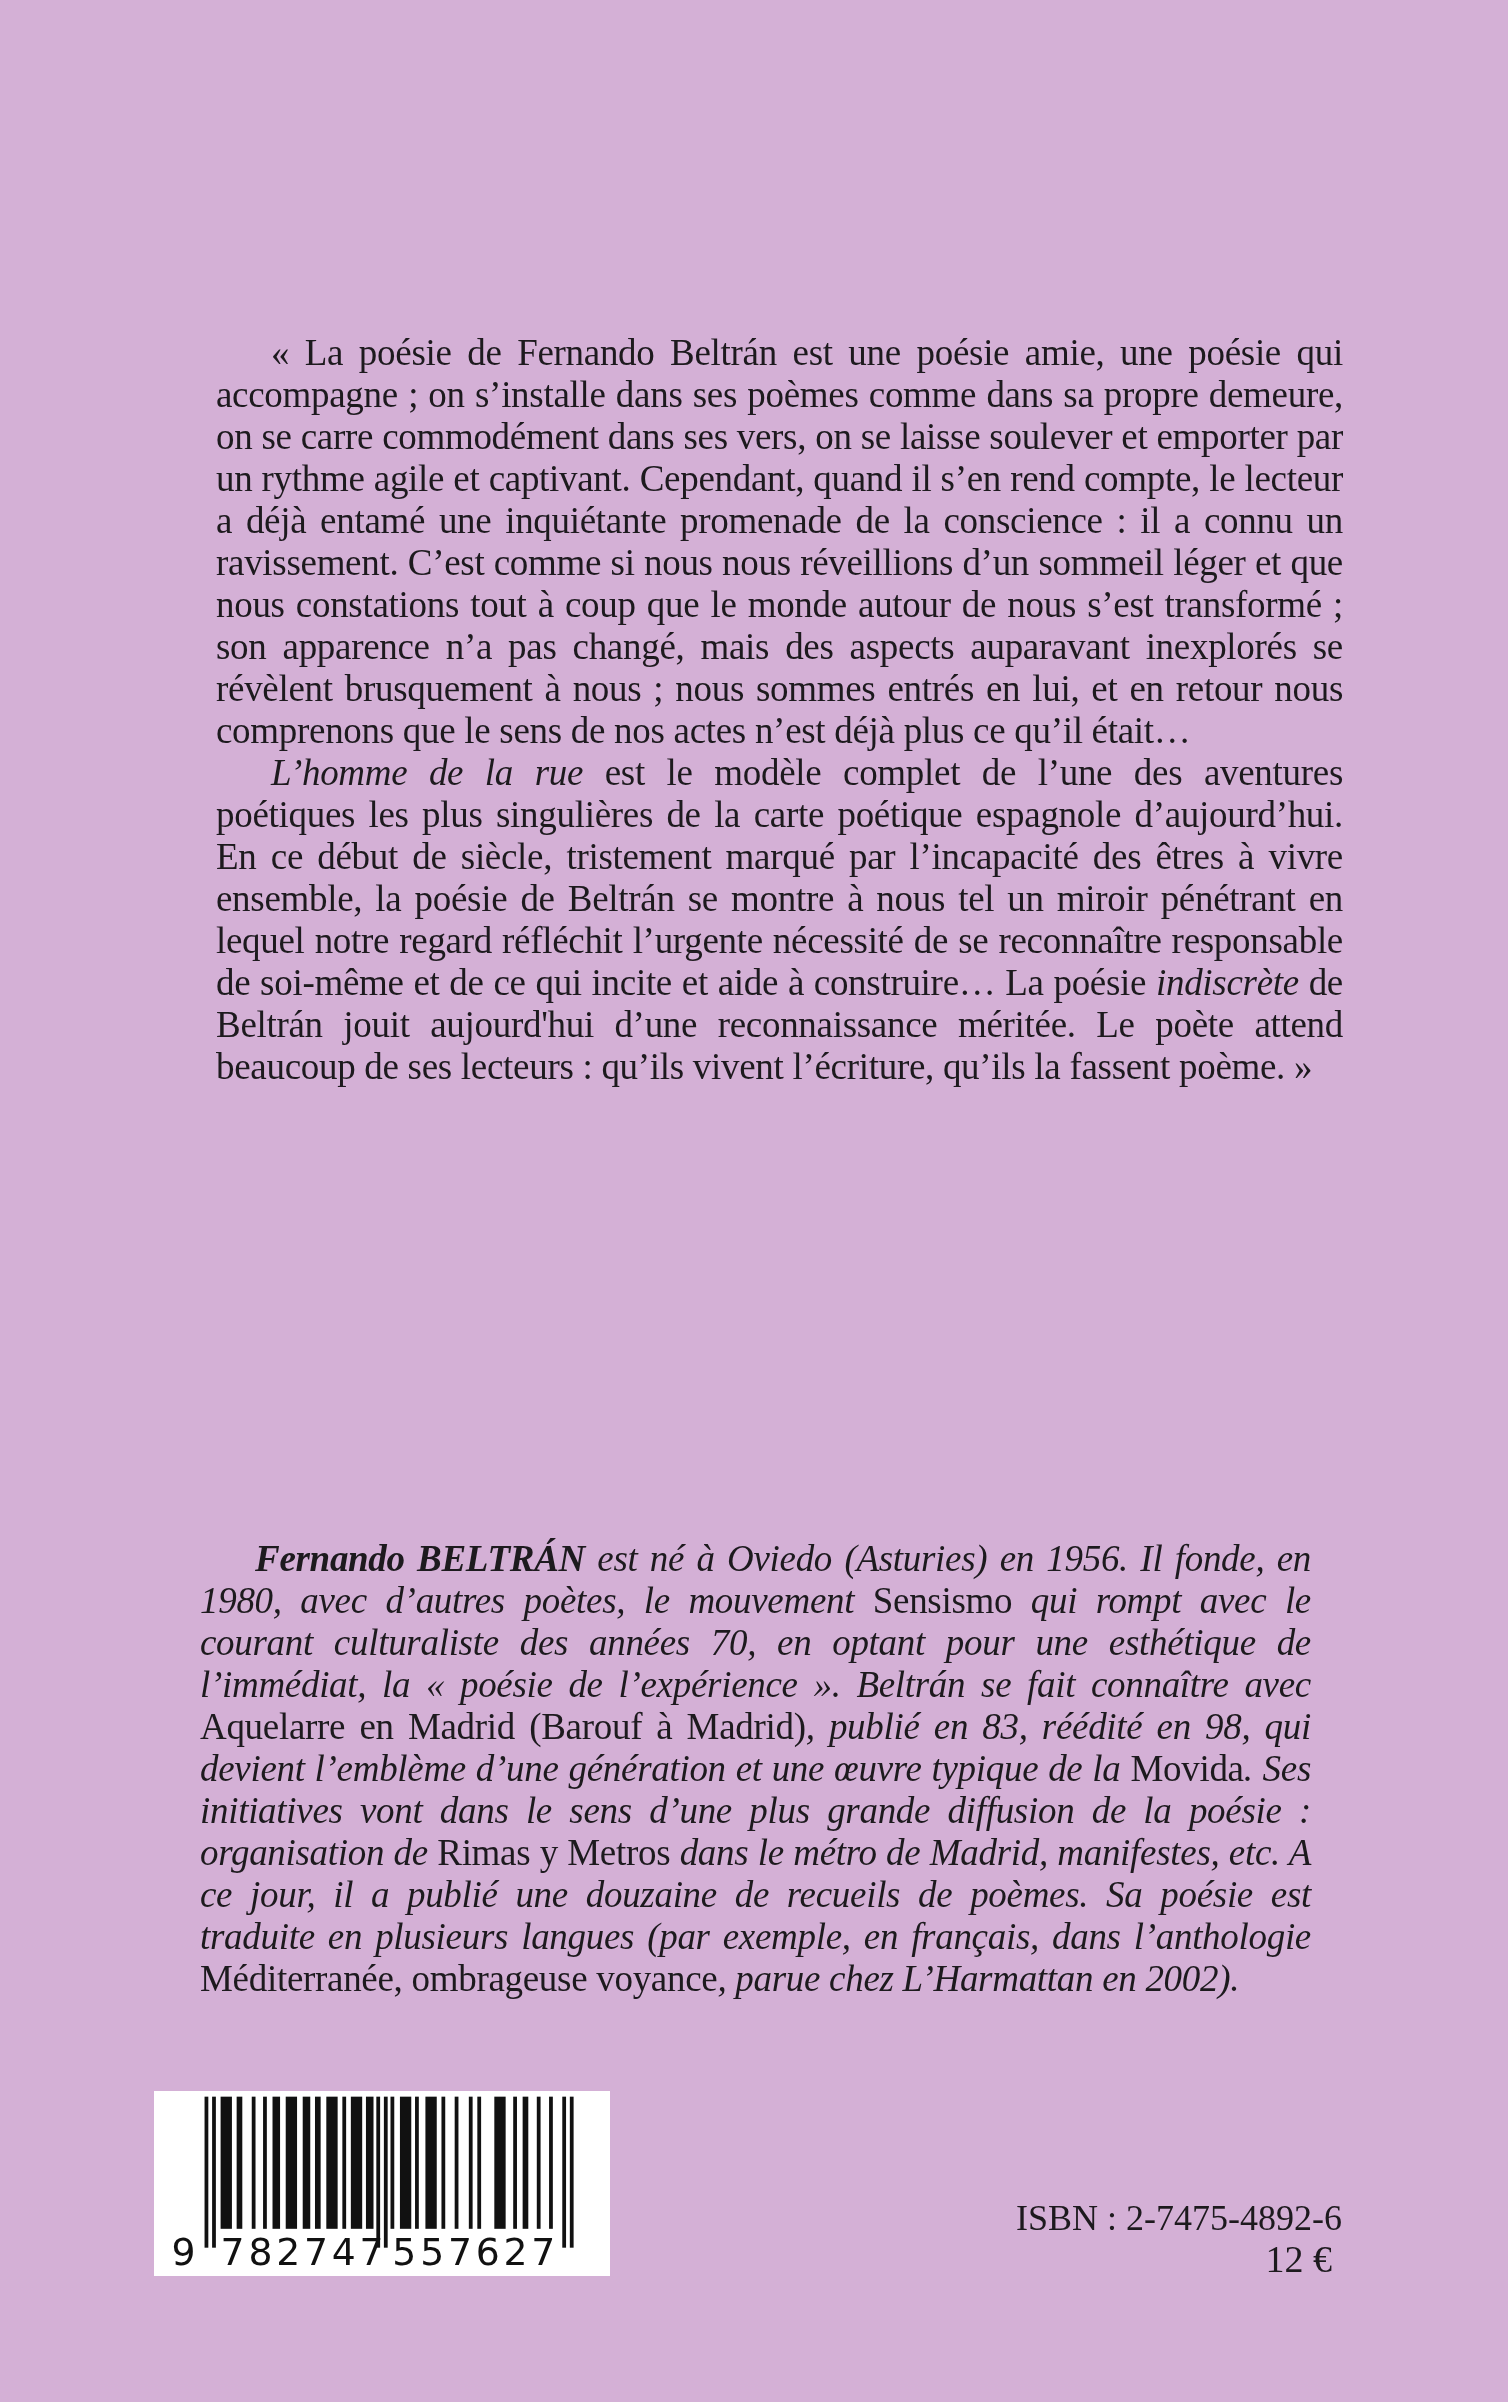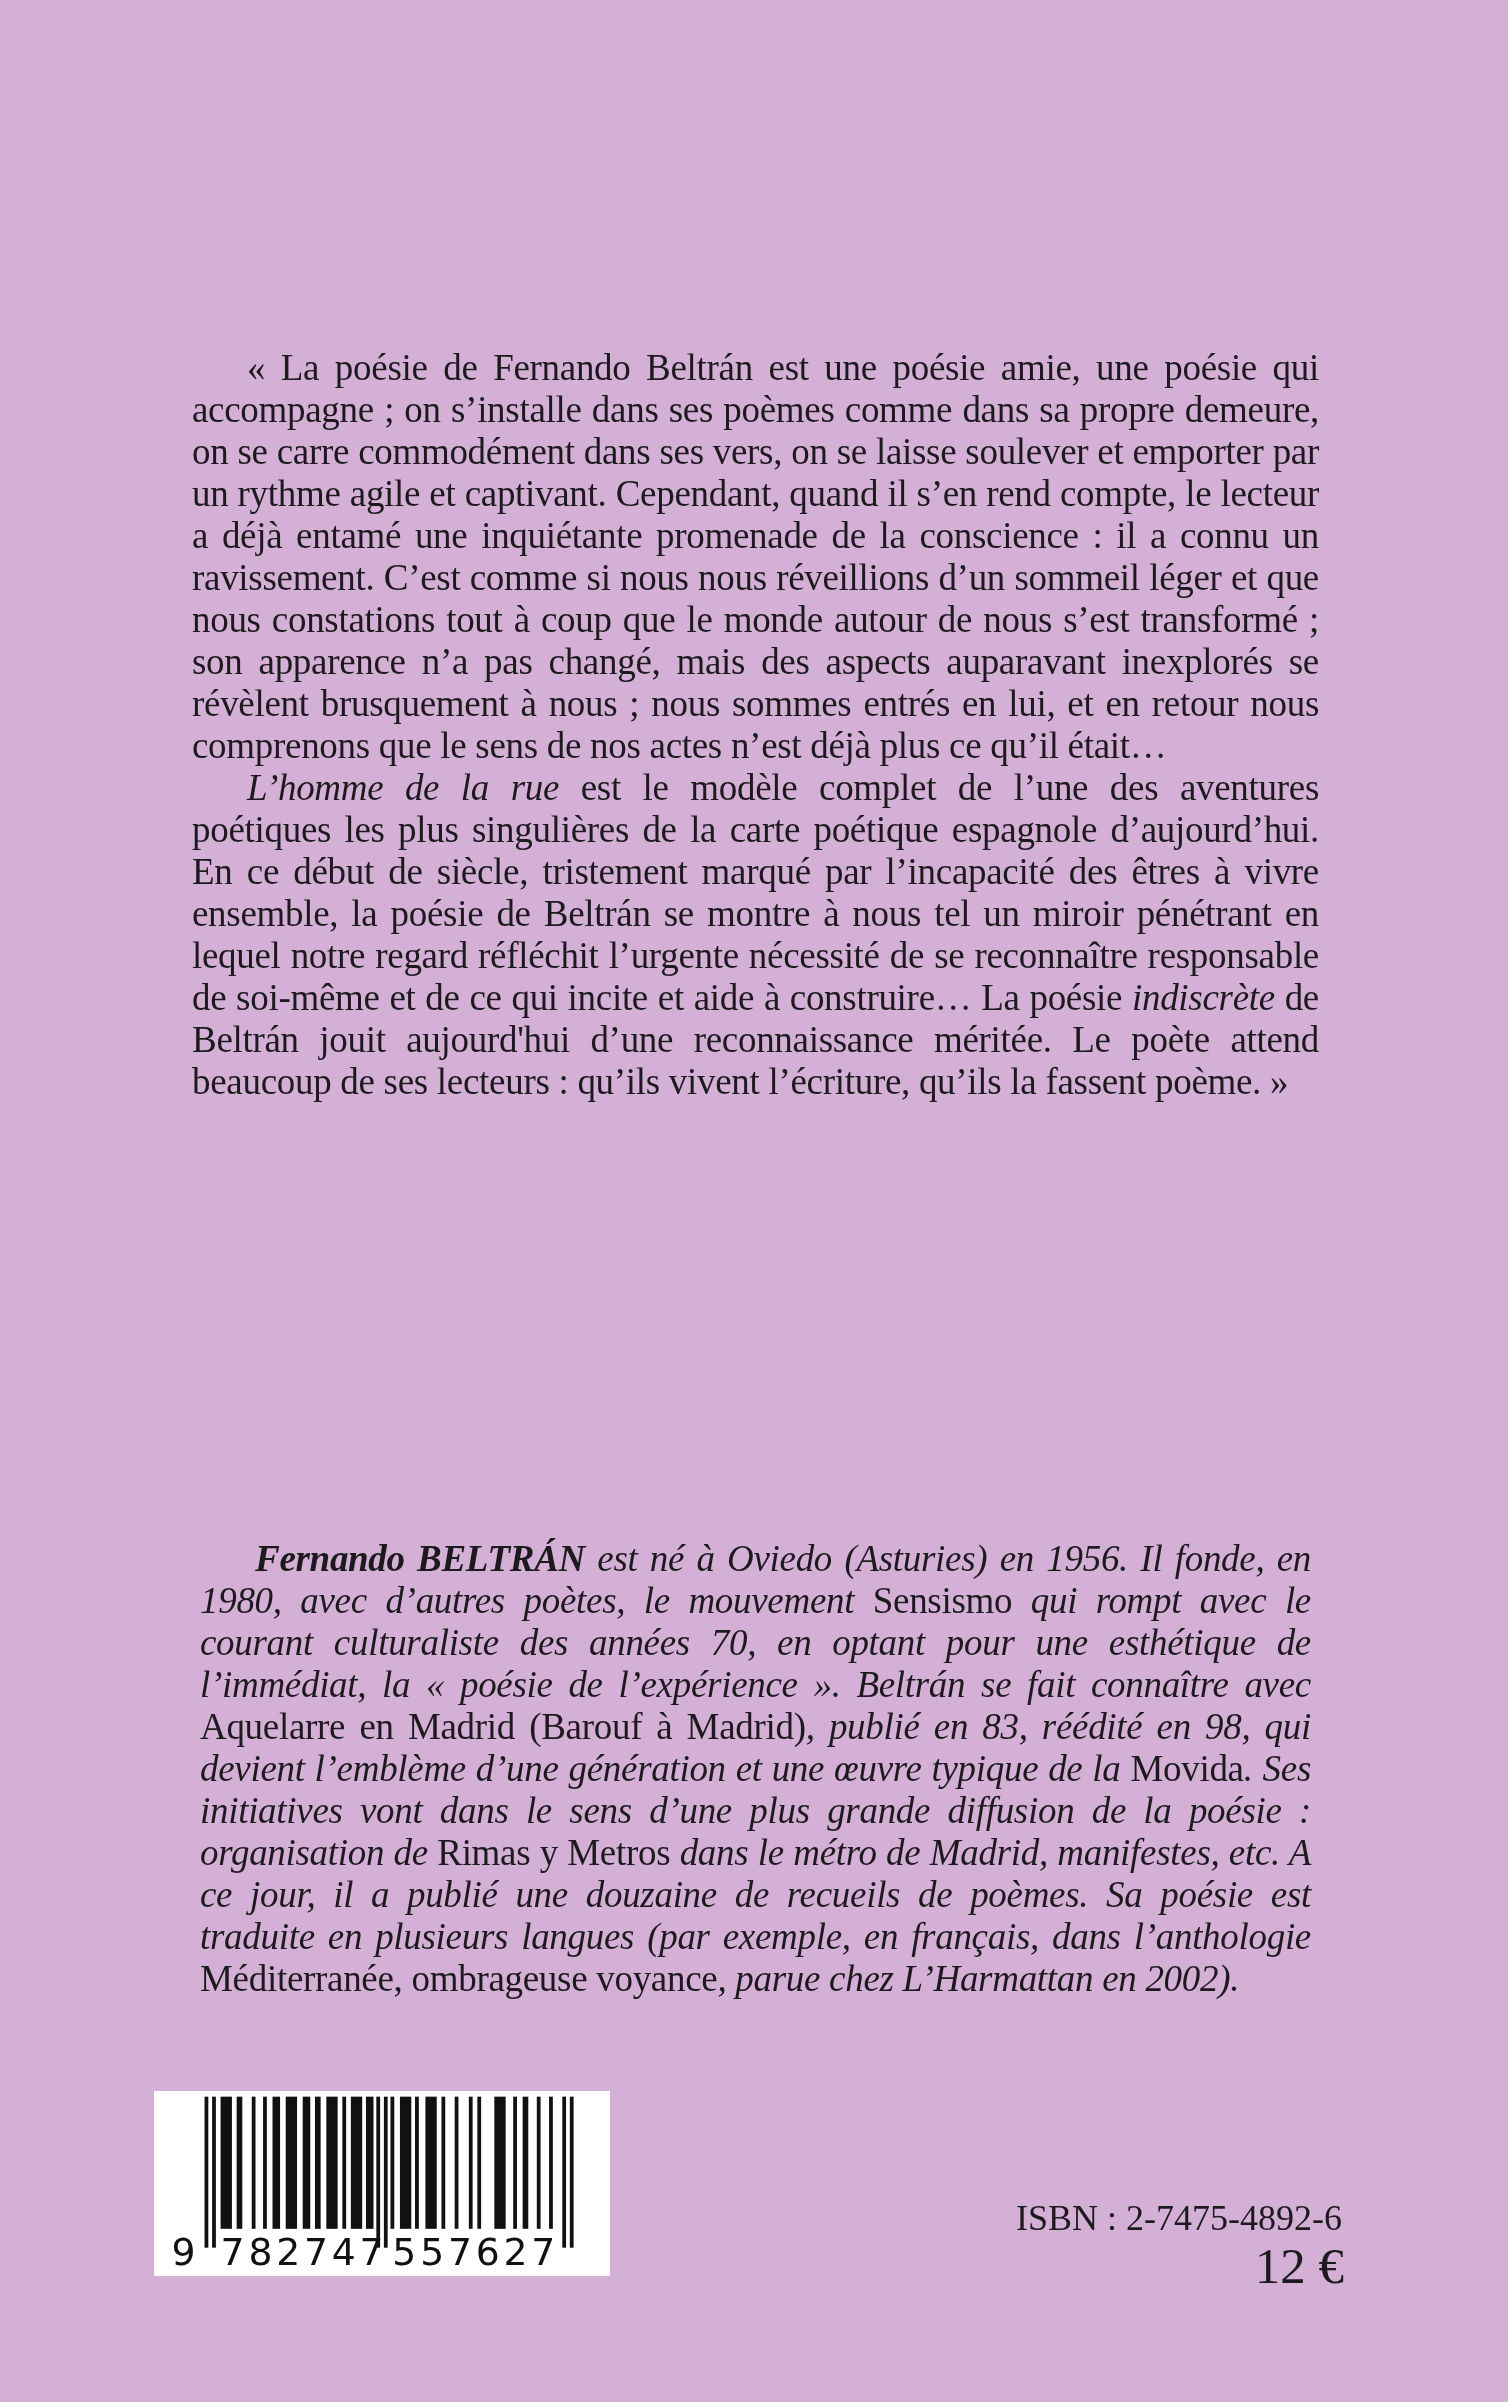--- a/index.html
+++ b/index.html
@@ -13,21 +13,21 @@
   }
   .page { position: absolute; left: 0; top: 0; width: 1508px; height: 2403px; }
   .text-block {
     position: absolute;
     left: 192px; width: 1127px;
     font-size: 37px;
     line-height: 42px;
     text-align: justify;
     letter-spacing: -0.3px;
   }
-  .quote { top: 347px; }
+  .quote { top: 332px; margin-left: 24px; }
   .quote p { margin: 0; text-indent: 55px; }
   .signature {
     position: absolute; top: 1429px; right: 186px;
     font-size: 37px; text-align: right;
   }
   .bio {
     top: 1530px;
     font-style: italic;
     line-height: 42px;
   }
@@ -38,22 +38,22 @@
     position: absolute; left: 154px; top: 2091px;
     width: 456px; height: 185px;
     background: #ffffff;
   }
   .barcode svg { position: absolute; left: 0; top: 0; }
   .isbn {
     position: absolute; right: 166px; top: 2197px;
     font-size: 36px; text-align: right;
   }
   .price {
-    position: absolute; right: 164px; top: 2237px;
-    font-size: 51px; 
+    position: absolute; right: 176px; top: 2237px;
+    font-size: 38px; 
   }
 </style>
 </head>
 <body>
 
 <div class="page">
 
   <div class="text-block quote">
     <p><span>« La poésie de Fernando Beltrán est une poésie amie, une poésie qui accompagne ; on s’installe dans ses poèmes comme dans sa propre demeure, on se carre commodément dans ses vers, on se laisse soulever et emporter par un rythme agile et captivant. Cependant, quand il s’en rend compte, le lecteur a déjà entamé une inquiétante promenade de la conscience : il a connu un ravissement. C’est comme si nous nous réveillions d’un sommeil léger et que nous constations tout à coup que le monde autour de nous s’est transformé ; son apparence n’a pas changé, mais des aspects auparavant inexplorés se révèlent brusquement à nous ; nous sommes entrés en lui, et en retour nous comprenons que le sens de nos actes n’est déjà plus ce qu’il était…</span></p>
     <p><i>L’homme de la rue</i><span> est le modèle complet de l’une des aventures poétiques les plus singulières de la carte poétique espagnole d’aujourd’hui. En ce début de siècle, tristement marqué par l’incapacité des êtres à vivre ensemble, la poésie de Beltrán se montre à nous tel un miroir pénétrant en lequel notre regard réfléchit l’urgente nécessité de se reconnaître responsable de soi-même et de ce qui incite et aide à construire… La poésie </span><i>indiscrète</i><span> de Beltrán jouit aujourd'hui d’une reconnaissance méritée. Le poète attend beaucoup de ses lecteurs : qu’ils vivent l’écriture, qu’ils la fassent poème. »</span></p>

